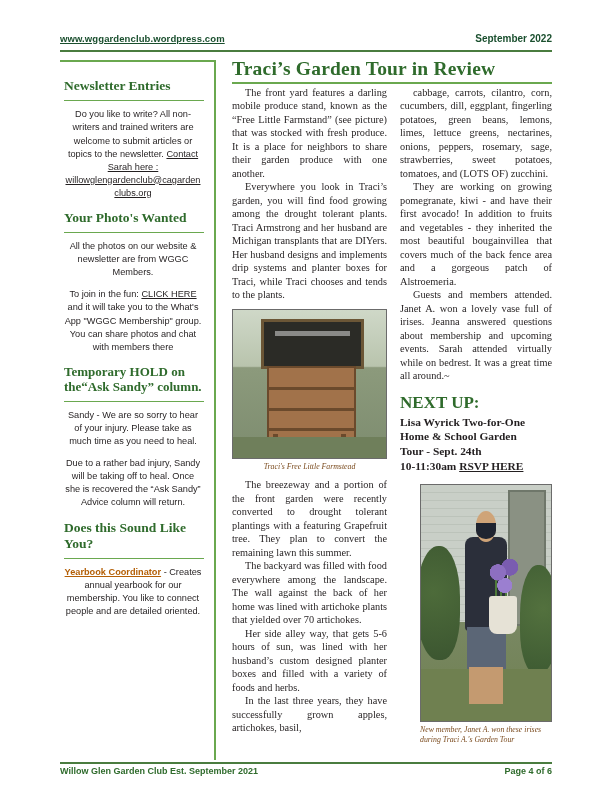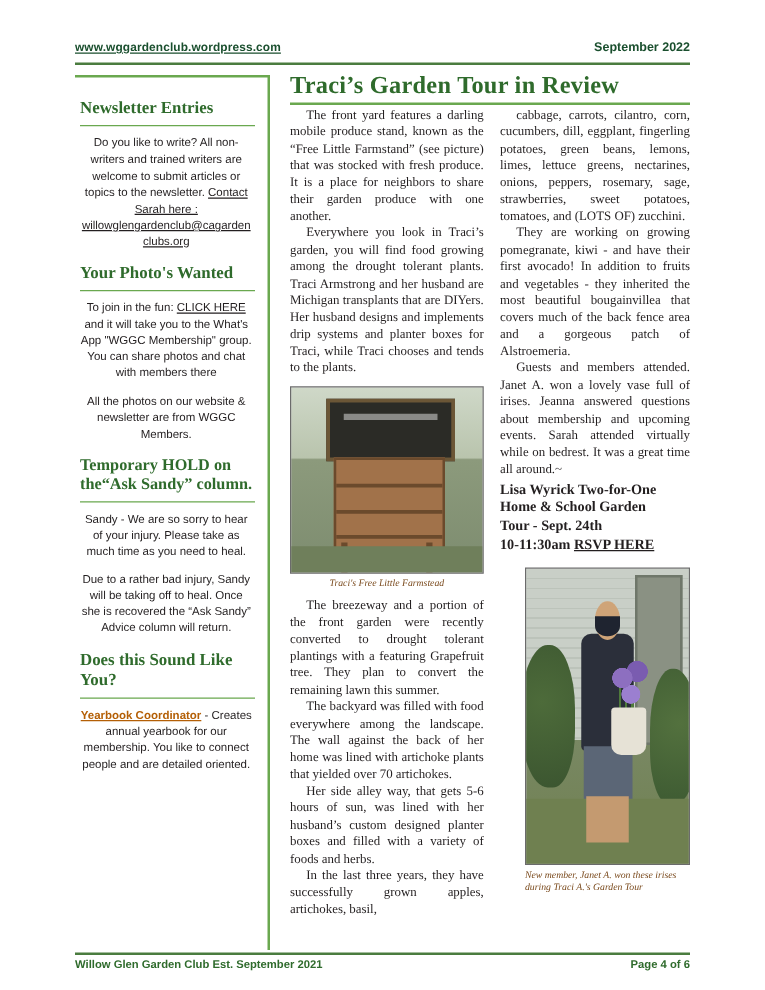--- a/index.html
+++ b/index.html
@@ -351,24 +351,24 @@
         <p><span>Do you like to write? All non-writers and trained writers are welcome to submit articles or topics to the newsletter.</span>
         <span class="u">Contact Sarah here :</span><br>
         <span class="mail">willowglengardenclub@cagardenclubs.org</span></p>
       </div>
     </div>
 
     <div>
       <div class="side-title">Your Photo's Wanted</div>
       <div class="side-rule"></div>
       <div class="side-body">
+        <p>All the photos on our website &amp; newsletter are from WGGC Members.</p>
         <p><span>To join in the fun:</span>
         <span class="u">CLICK HERE</span>
         <span>and it will take you to the What's App "WGGC Membership" group. You can share photos and chat with members there</span></p>
-        <p>All the photos on our website &amp; newsletter are from WGGC Members.</p>
       </div>
     </div>
 
     <div>
       <div class="side-title small">Temporary HOLD on the“Ask Sandy” column.</div>
       <div class="side-rule"></div>
       <div class="side-body">
         <p>Sandy - We are so sorry to hear of your injury. Please take as much time as you need to heal.</p>
         <p>Due to a rather bad injury, Sandy will be taking off to heal. Once she is recovered the  “Ask Sandy” Advice column will return.</p>
       </div>
@@ -417,20 +417,21 @@
     </div>
   </div>
 
   <div class="col-right">
     <div class="body-text">
       <p>cabbage, carrots, cilantro, corn, cucumbers, dill, eggplant, fingerling potatoes, green beans, lemons, limes, lettuce greens, nectarines, onions, peppers, rosemary, sage, strawberries, sweet potatoes, tomatoes, and (LOTS OF) zucchini.</p>
       <p>They are working on growing pomegranate, kiwi - and have their first avocado!  In addition to fruits and vegetables - they inherited the most beautiful bougainvillea that covers much of the back fence area and a gorgeous patch of Alstroemeria.</p>
       <p>Guests and members attended. Janet A. won a lovely vase full of irises. Jeanna answered questions about membership and upcoming events. Sarah attended virtually while on bedrest. It was a great time all around.~</p>
     </div>
 
+    <div class="nextup-title">NEXT UP:</div>
     <div class="nextup-body">
       <span>Lisa Wyrick Two-for-One</span><br>
       <span>Home &amp; School Garden</span><br>
       <span>Tour - Sept. 24th</span><br>
       <span>10-11:30am</span>
       <span class="u">RSVP HERE</span>
     </div>
 
     <div style="margin-top:10px;padding-left:20px;">
       <div class="photo person">

